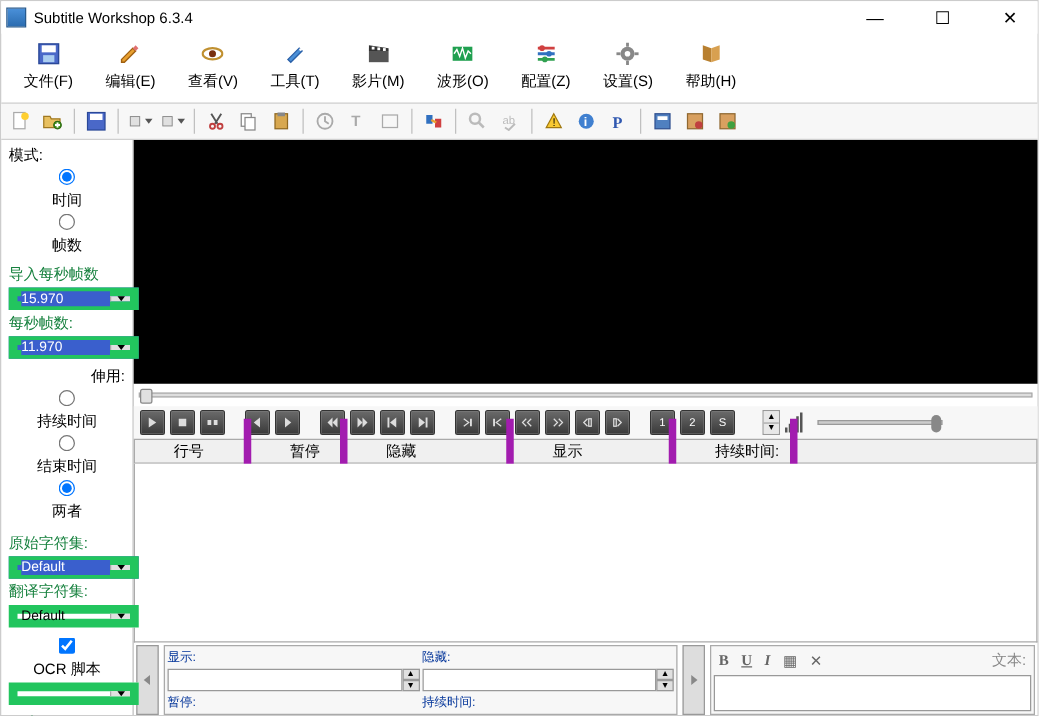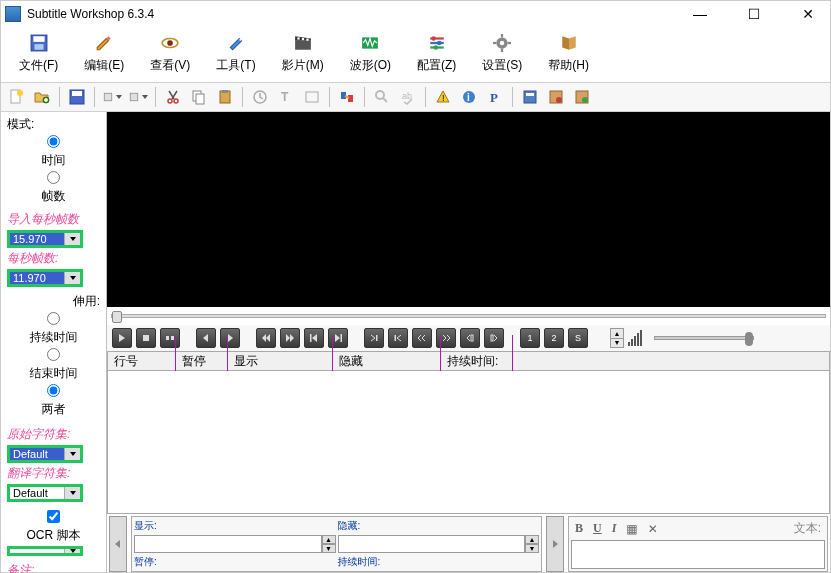--- a/index.html
+++ b/index.html
@@ -21,24 +21,24 @@
 
 .toolbar { border-top: 1px solid #d0d0d0; border-bottom: 1px solid #d0d0d0; background: #f7f7f7; padding: 3px 4px; display: flex; align-items: center; gap: 4px; }
 .tbtn { width: 22px; height: 22px; display: flex; align-items: center; justify-content: center; border: 1px solid transparent; background: transparent; }
 .tbtn svg { width: 16px; height: 16px; }
 .tsep { width: 1px; height: 20px; background: #c0c0c0; margin: 0 2px; }
 .tbtn.dd::after { content: ""; border-left: 3px solid transparent; border-right: 3px solid transparent; border-top: 4px solid #555; margin-left: 2px; }
 
 
 .main { flex: 1; display: flex; min-height: 0; }
 .sidebar { width: 106px; border-right: 1px solid #c0c0c0; padding: 4px 6px; display: flex; flex-direction: column; gap: 2px; font-size: 12px; }
-.sidebar .group-title { color: #ec4899; font-weight: normal; font-style: italic; }
+.sidebar .group-title { color: #15803d; font-weight: normal; }
 .sidebar label { display: flex; align-items: center; gap: 4px; flex-direction: column; }
 .sidebar input[type=radio], .sidebar input[type=checkbox] { margin: 0; }
-.combo { position: relative; width: 76px; height: 18px; border: 3px solid #22c55e; background: #fff; display: flex; align-items: center; padding-left: 3px; font-size: 11px; }
+.combo { position: relative; width: 104px; height: 18px; border: 7px solid #22c55e; background: #fff; display: flex; align-items: center; padding-left: 3px; font-size: 11px; }
 .combo.sel { background: #3a5fcd; }
 .combo .combo-text { flex: 1; overflow: hidden; }
 .combo.sel .combo-text { color: #fff; background: #3a5fcd; }
 .combo .combo-btn { width: 16px; height: 100%; background: #e0e0e0; border-left: 1px solid #aaa; display: flex; align-items: center; justify-content: center; }
 .combo .combo-btn::after { content: ""; border-left: 3px solid transparent; border-right: 3px solid transparent; border-top: 4px solid #000; }
 .notes-area { flex: 1; border: 1px solid #999; background: #fff; margin-top: 2px; min-height: 60px; }
 
 .right { flex: 1; display: flex; flex-direction: column; min-width: 0; }
 .video { background: #000; height: 195px; }
 .seekbar { height: 18px; display: flex; align-items: center; padding: 0 4px; }
@@ -52,21 +52,21 @@
 .vol { display: flex; align-items: center; gap: 4px; margin-left: 6px; }
 .vol-icon { width: 22px; height: 16px; display: flex; align-items: flex-end; gap: 1px; }
 .vol-icon span { width: 2px; background: #555; }
 .vol-slider { width: 100px; height: 4px; background: #ccc; border: 1px solid #999; position: relative; }
 .vol-thumb { position: absolute; right: 0; top: -5px; width: 8px; height: 14px; background: #888; border-radius: 4px; }
 .vol-stepper { width: 14px; height: 20px; border: 1px solid #999; display: flex; flex-direction: column; }
 .vol-stepper div { flex: 1; display: flex; align-items: center; justify-content: center; font-size: 7px; background: #e8e8e8; }
 .vol-stepper div:first-child { border-bottom: 1px solid #999; }
 
 .grid-header { display: flex; border: 1px solid #aaa; background: #f0f0f0; font-size: 12px; height: 20px; align-items: center; }
-.grid-header .col { border-right: 1px solid #a21caf; padding: 18px 6px; }
+.grid-header .col { border-right: 6px solid #a21caf; padding: 18px 6px; margin-left: 25px; }
 .grid-body { flex: 1; border: 1px solid #aaa; border-top: none; background: #fff; min-height: 130px; }
 
 .bottom { display: flex; gap: 4px; padding: 2px 2px 0 2px; height: 58px; }
 .time-panel { flex: 1; border: 1px solid #aaa; background: #f7f7f7; display: flex; padding: 2px; gap: 2px; }
 .tp-left, .tp-right { flex: 1; display: flex; flex-direction: column; gap: 2px; }
 .tp-label { color: #003399; font-size: 10px; }
 .spin { display: flex; align-items: center; }
 .spin-input { flex: 1; height: 18px; border: 1px solid #999; background: #fff; }
 .spin-btns { width: 14px; height: 18px; display: flex; flex-direction: column; }
 .spin-btns div { flex: 1; background: #e0e0e0; border: 1px solid #999; font-size: 7px; display: flex; align-items: center; justify-content: center; }
@@ -505,22 +505,22 @@
             </div>
           <div class="vol-slider">
               <div class="vol-thumb"></div>
             </div>
         </div>
       </div>
 
       <div class="grid-header">
         <div class="col" style="width:68px">行号</div>
         <div class="col" style="width:52px">暂停</div>
+        <div class="col" style="width:108px">隐藏</div>
         <div class="col" style="width:105px">显示</div>
-        <div class="col" style="width:108px">隐藏</div>
         <div class="col" style="width:72px">持续时间:</div>
       </div>
       <div class="grid-body"></div>
 
       <div class="bottom">
         <div class="sidebtn">
             <svg width="10" height="10" viewBox="0 0 10 10">
               <path d="M7 1 L2 5 L7 9 Z" fill="#888"></path>
             </svg>
           </div>

